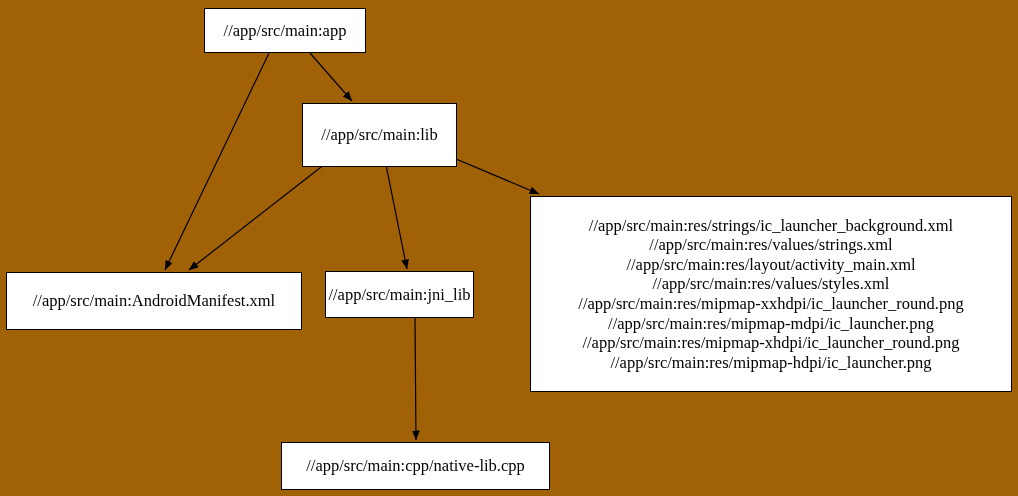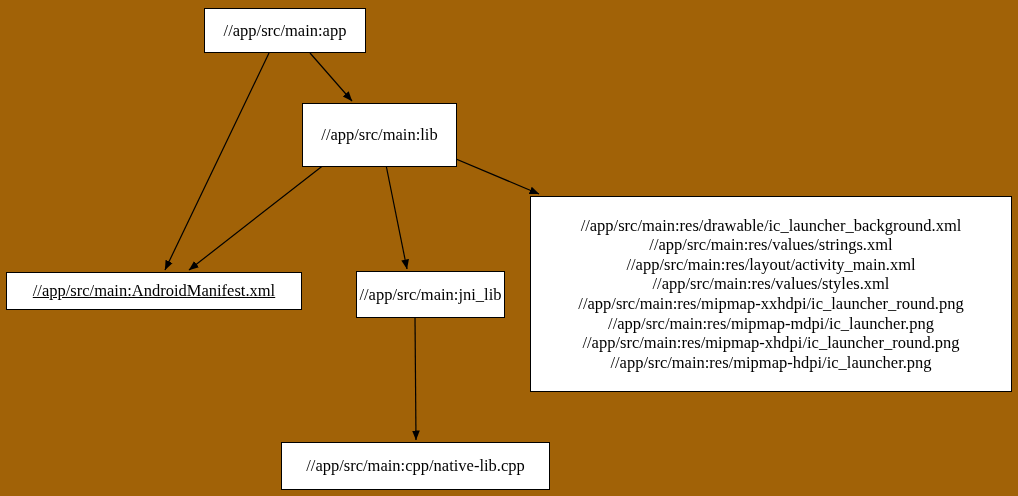--- a/index.html
+++ b/index.html
@@ -40,22 +40,22 @@
     line-height: 19.6px;
     white-space: nowrap;
   }
   .node.multiline {
     flex-direction: column;
     justify-content: center;
     padding: 2px 0;
   }
   #node-app        { left: 204px; top: 8px;   width: 162px; height: 45px; }
   #node-lib        { left: 302px; top: 103px; width: 155px; height: 64px; }
-  #node-manifest   { left: 6px;   top: 272px; width: 296px; height: 38px; text-decoration: underline; }
-  #node-jni-lib    { left: 325px; top: 271px; width: 149px; height: 47px; margin-left: 31px; }
+  #node-manifest   { left: 6px;   top: 272px; width: 296px; height: 58px; }
+  #node-jni-lib    { left: 325px; top: 271px; width: 149px; height: 47px; }
   #node-resources  { left: 530px; top: 196px; width: 482px; height: 196px; }
   #node-native-lib { left: 281px; top: 442px; width: 269px; height: 48px; }
 </style>
 </head>
 <body>
 
 <div class="graph-canvas">
 
   <svg class="edges-layer" width="1018" height="496" viewBox="0 0 1018 496" xmlns="http://www.w3.org/2000/svg">
     <defs>
@@ -81,21 +81,21 @@
 
   <div class="node" id="node-manifest">
     <span>//app/src/main:AndroidManifest.xml</span>
   </div>
 
   <div class="node" id="node-jni-lib">
     <span>//app/src/main:jni_lib</span>
   </div>
 
   <div class="node multiline" id="node-resources">
-    <span>//app/src/main:res/drawable/ic_launcher_background.xml</span>
+    <span>//app/src/main:res/strings/ic_launcher_background.xml</span>
     <span>//app/src/main:res/values/strings.xml</span>
     <span>//app/src/main:res/layout/activity_main.xml</span>
     <span>//app/src/main:res/values/styles.xml</span>
     <span>//app/src/main:res/mipmap-xxhdpi/ic_launcher_round.png</span>
     <span>//app/src/main:res/mipmap-mdpi/ic_launcher.png</span>
     <span>//app/src/main:res/mipmap-xhdpi/ic_launcher_round.png</span>
     <span>//app/src/main:res/mipmap-hdpi/ic_launcher.png</span>
   </div>
 
   <div class="node" id="node-native-lib">

